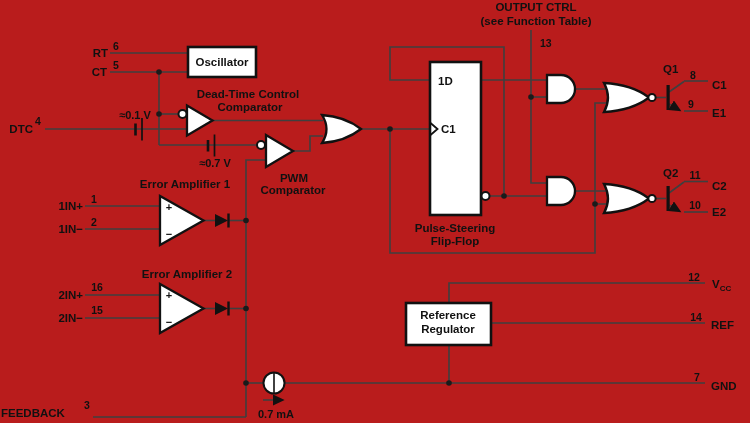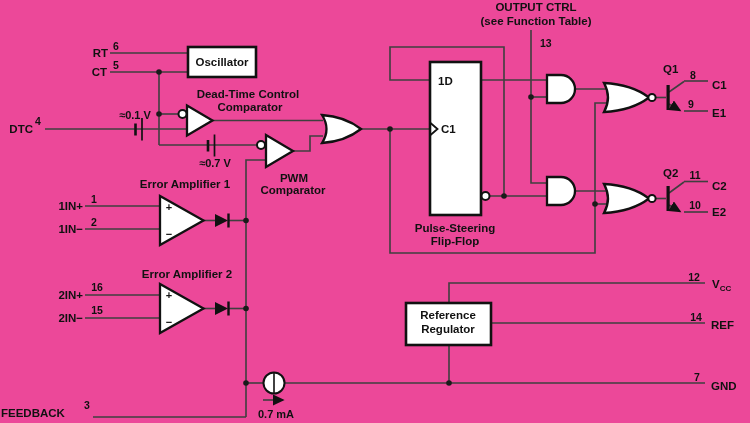--- a/index.html
+++ b/index.html
@@ -1,16 +1,16 @@
 <!DOCTYPE html>
 <html><head>
 <meta charset="utf-8">
 <style>
   html,body{margin:0;padding:0;background:#ffffff;}
-  .stage{width:750px;height:423px;position:relative;background:#ec4899;}
+  .stage{width:750px;height:423px;position:relative;background:#b91c1c;}
   svg{display:block;font-family:"Liberation Sans",sans-serif;}
   text{fill:#111;font-weight:bold;font-size:11.5px;}
   .pnum{font-size:10.5px;}
   .small{font-size:11px;}
   .wire{stroke:#3f3f3f;stroke-width:1.6;fill:none;}
   .comp{stroke:#111;stroke-width:2.3;fill:#fff;}
   .thickbox{stroke:#111;stroke-width:2.6;fill:#fff;}
   .bub{stroke:#111;stroke-width:2;fill:#fff;}
   .dot{fill:#1a1a1a;stroke:none;}
   .ink{fill:#111;stroke:none;}

